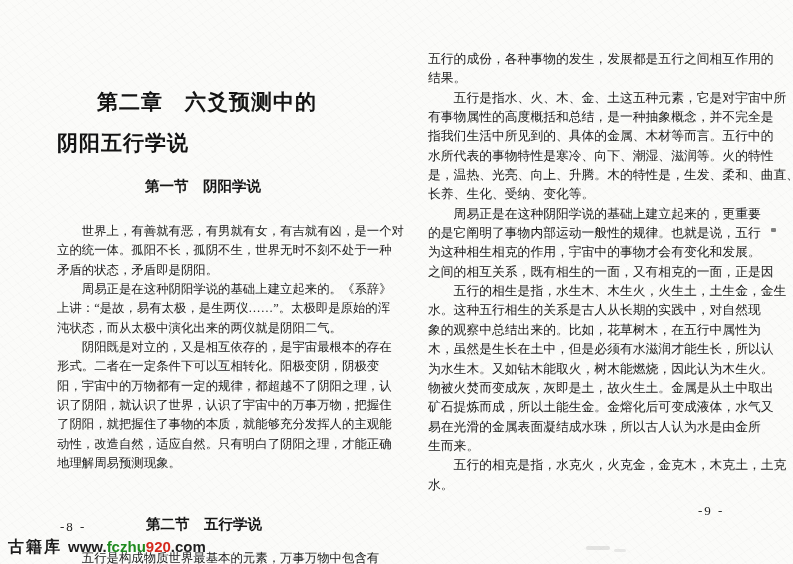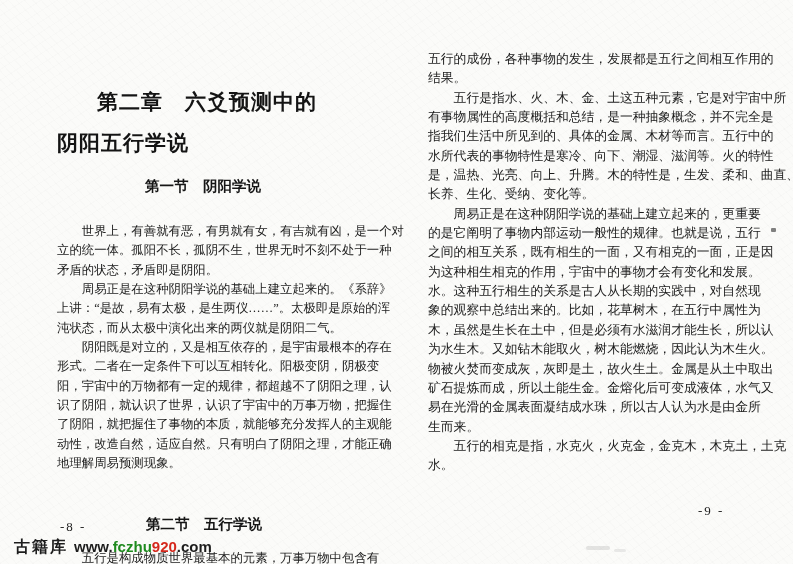--- a/index.html
+++ b/index.html
@@ -48,21 +48,21 @@
   .page-right .blk-line { font-size:12.8px; }
 
   .pagenum {
     position:absolute; font-size:13px; letter-spacing:2px; color:#222;
     font-family:"Liberation Serif","DejaVu Serif",serif; white-space:nowrap;
   }
   .pagenum-left  { left:60px;  top:519px; }
   .pagenum-right { left:698px; top:503px; }
 
   .watermark {
-    position:absolute; left:14px; top:537px;
+    position:absolute; left:8px; top:537px;
     font-family:"Liberation Sans","DejaVu Sans",sans-serif;
     font-size:15px; font-weight:bold; color:#1d1d1d; white-space:nowrap;
   }
   .watermark .lib { font-size:16px; margin-right:6px; letter-spacing:2px; }
   .wm-green { }
   .wm-red { }
 
   .artifact { position:absolute; }
   .artifact-edge-dot { left:771px; top:228px; width:5px; height:4px; background:#6a6a6a; border-radius:1px; opacity:.85; }
   .artifact-smudge-1 { left:586px; top:546px; width:24px; height:4px; background:rgba(140,140,140,.22); border-radius:2px; }
@@ -95,22 +95,23 @@
     <div class="blk-line">五行的成份，各种事物的发生，发展都是五行之间相互作用的</div>
     <div class="blk-line">结果。</div>
     <div class="blk-line">　　五行是指水、火、木、金、土这五种元素，它是对宇宙中所</div>
     <div class="blk-line">有事物属性的高度概括和总结，是一种抽象概念，并不完全是</div>
     <div class="blk-line">指我们生活中所见到的、具体的金属、木材等而言。五行中的</div>
     <div class="blk-line">水所代表的事物特性是寒冷、向下、潮湿、滋润等。火的特性</div>
     <div class="blk-line">是，温热、光亮、向上、升腾。木的特性是，生发、柔和、曲直、舒</div>
     <div class="blk-line">长养、生化、受纳、变化等。</div>
     <div class="blk-line">　　周易正是在这种阴阳学说的基础上建立起来的，更重要</div>
     <div class="blk-line">的是它阐明了事物内部运动一般性的规律。也就是说，五行</div>
+    <div class="blk-line">为这种相生相克的作用，宇宙中的事物才会有变化和发展。</div>
     <div class="blk-line">之间的相互关系，既有相生的一面，又有相克的一面，正是因</div>
-    <div class="blk-line">为这种相生相克的作用，宇宙中的事物才会有变化和发展。</div>
+    <div class="blk-line">　　五行的相生是指，水生木、木生火，火生土，土生金，金生</div>
     <div class="blk-line">水。这种五行相生的关系是古人从长期的实践中，对自然现</div>
     <div class="blk-line">象的观察中总结出来的。比如，花草树木，在五行中属性为</div>
     <div class="blk-line">木，虽然是生长在土中，但是必须有水滋润才能生长，所以认</div>
     <div class="blk-line">为水生木。又如钻木能取火，树木能燃烧，因此认为木生火。</div>
     <div class="blk-line">物被火焚而变成灰，灰即是土，故火生土。金属是从土中取出</div>
     <div class="blk-line">矿石提炼而成，所以土能生金。金熔化后可变成液体，水气又</div>
     <div class="blk-line">易在光滑的金属表面凝结成水珠，所以古人认为水是由金所</div>
     <div class="blk-line">生而来。</div>
     <div class="blk-line">　　五行的相克是指，水克火，火克金，金克木，木克土，土克</div>
     <div class="blk-line">水。</div>

